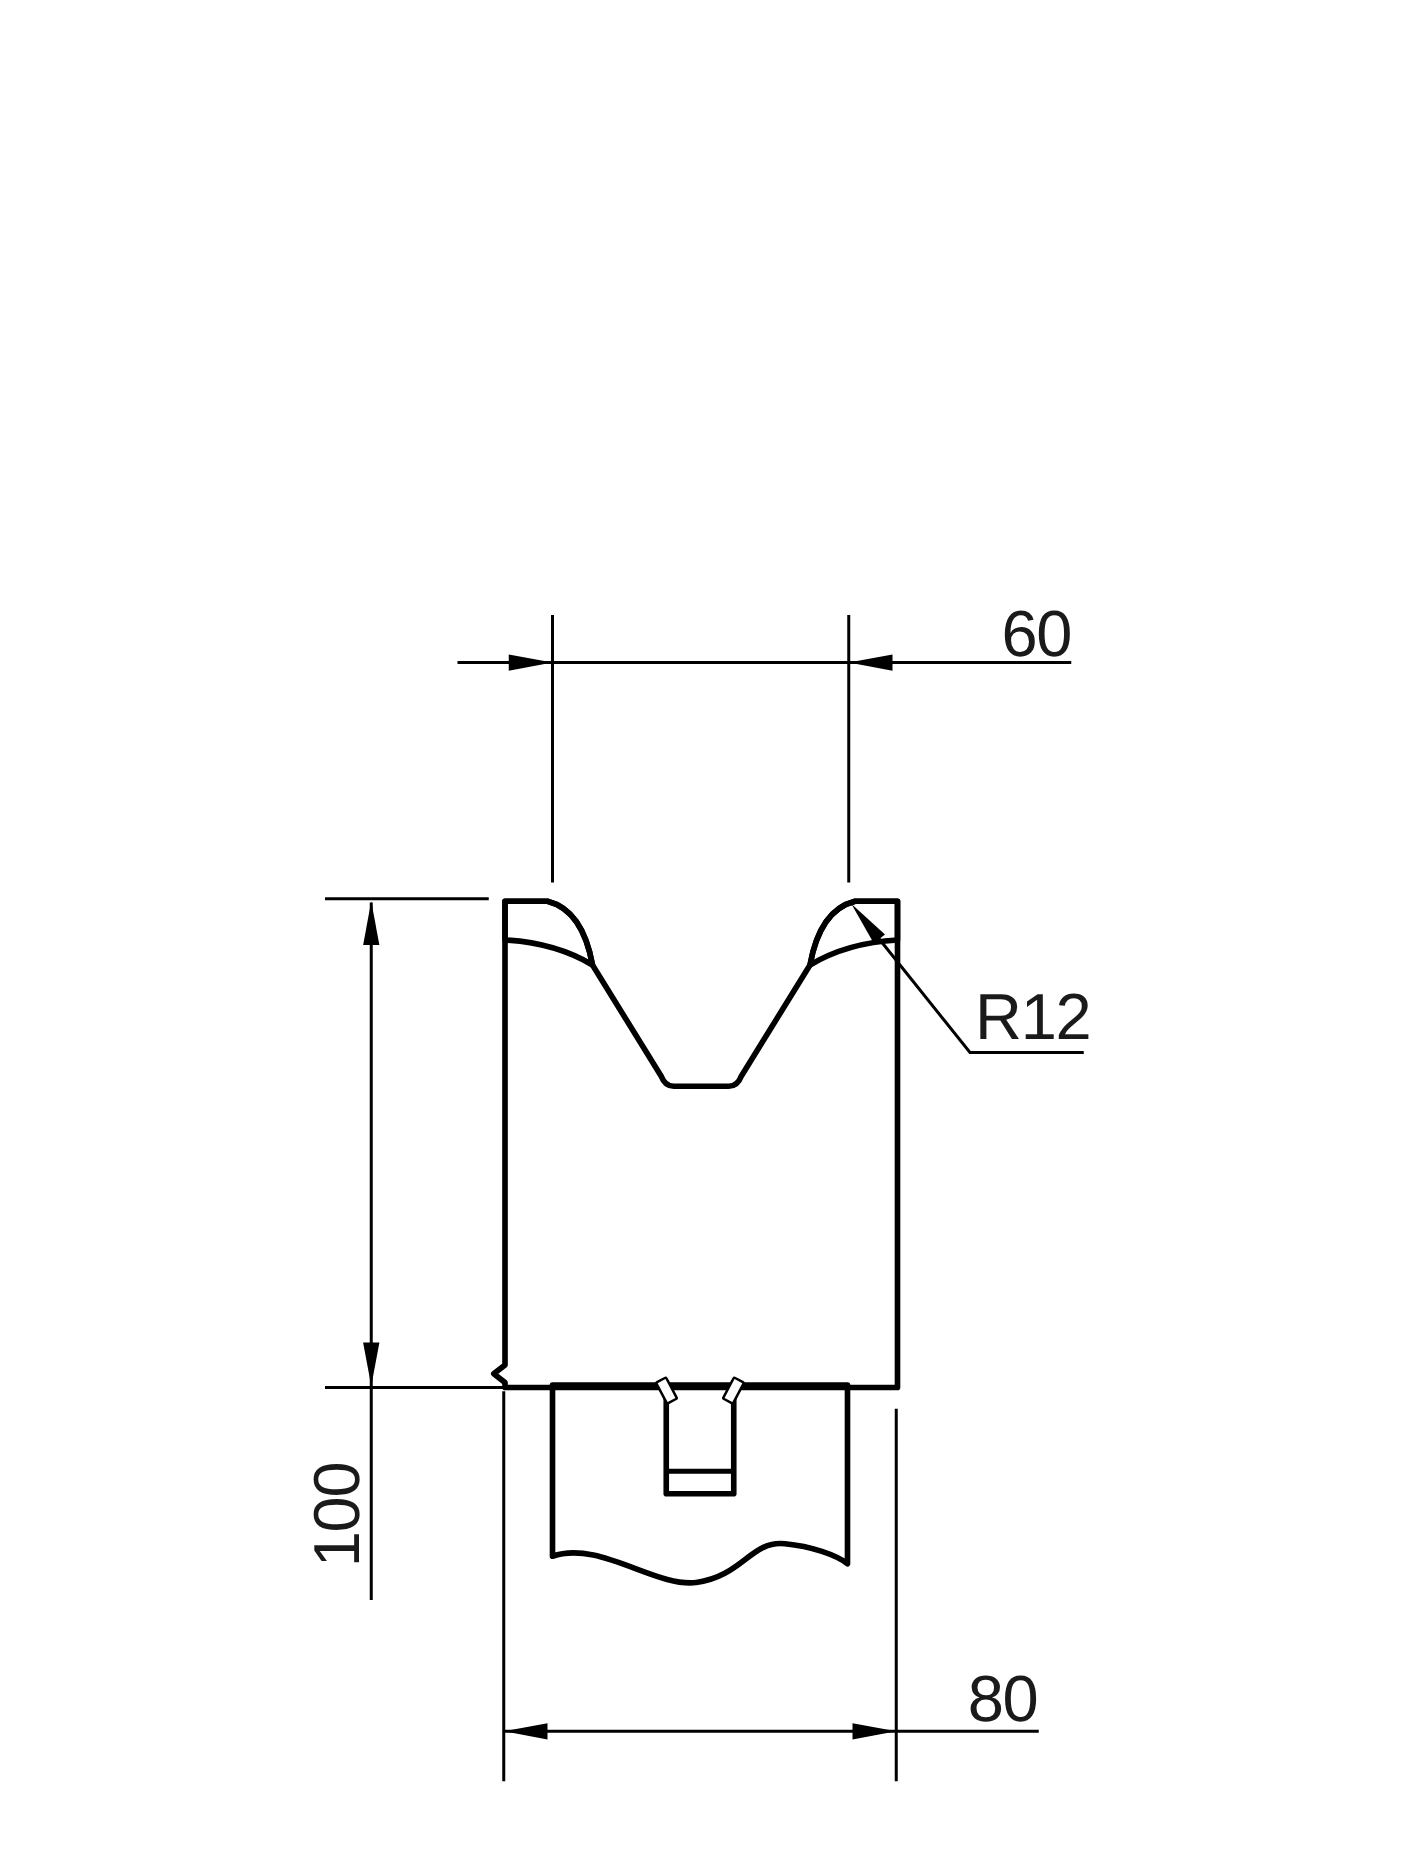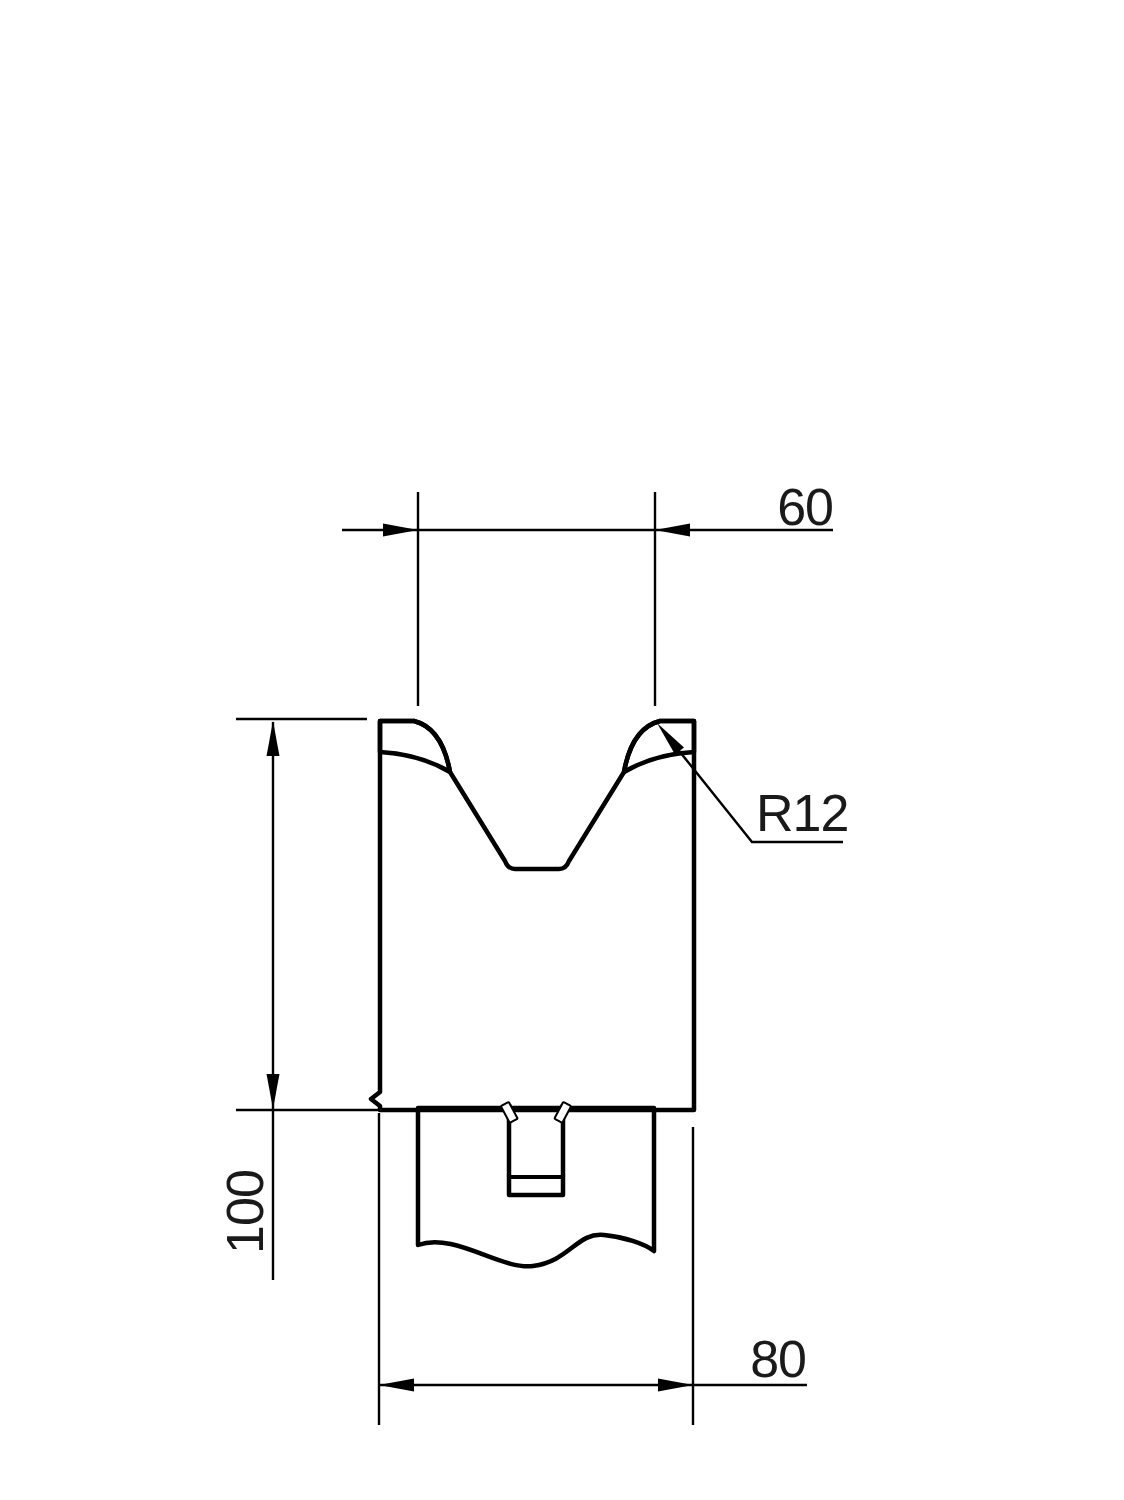--- a/index.html
+++ b/index.html
@@ -3,20 +3,21 @@
 <meta charset="utf-8">
 <style>
   html, body { margin: 0; padding: 0; background: #ffffff; }
   .canvas {
     position: relative;
     width: 1088px;
     height: 1500px;
     background: #ffffff;
     overflow: hidden;
     font-family: "Liberation Sans", sans-serif;
+    padding-left: 24px;
   }
   svg { display: block; }
   .outline   { fill: none; stroke: #000000; stroke-width: 4.5; stroke-linejoin: round; }
   .dim-line  { fill: none; stroke: #000000; stroke-width: 2.4; }
   .dim-arrow { fill: #000000; stroke: none; }
   .dim-text  {
     fill: #1a1a1a;
     font-family: "Liberation Sans", sans-serif;
     font-size: 52px;
     font-weight: 400;

